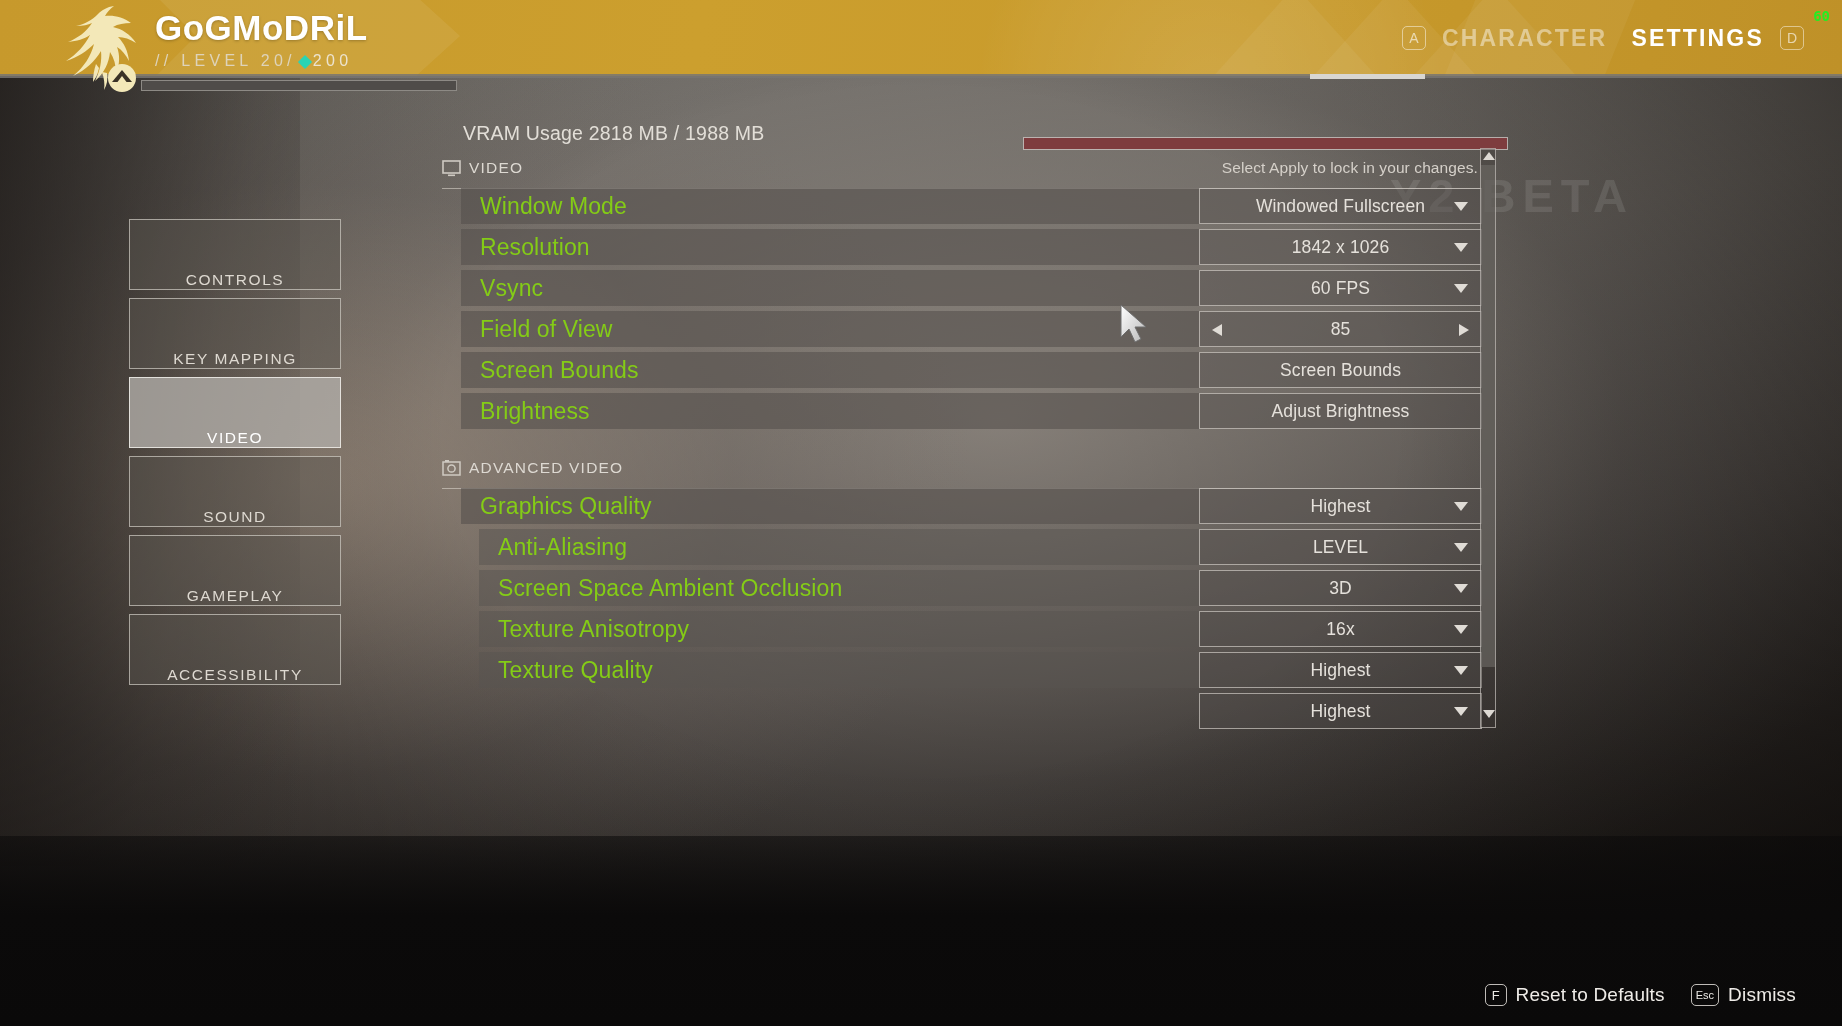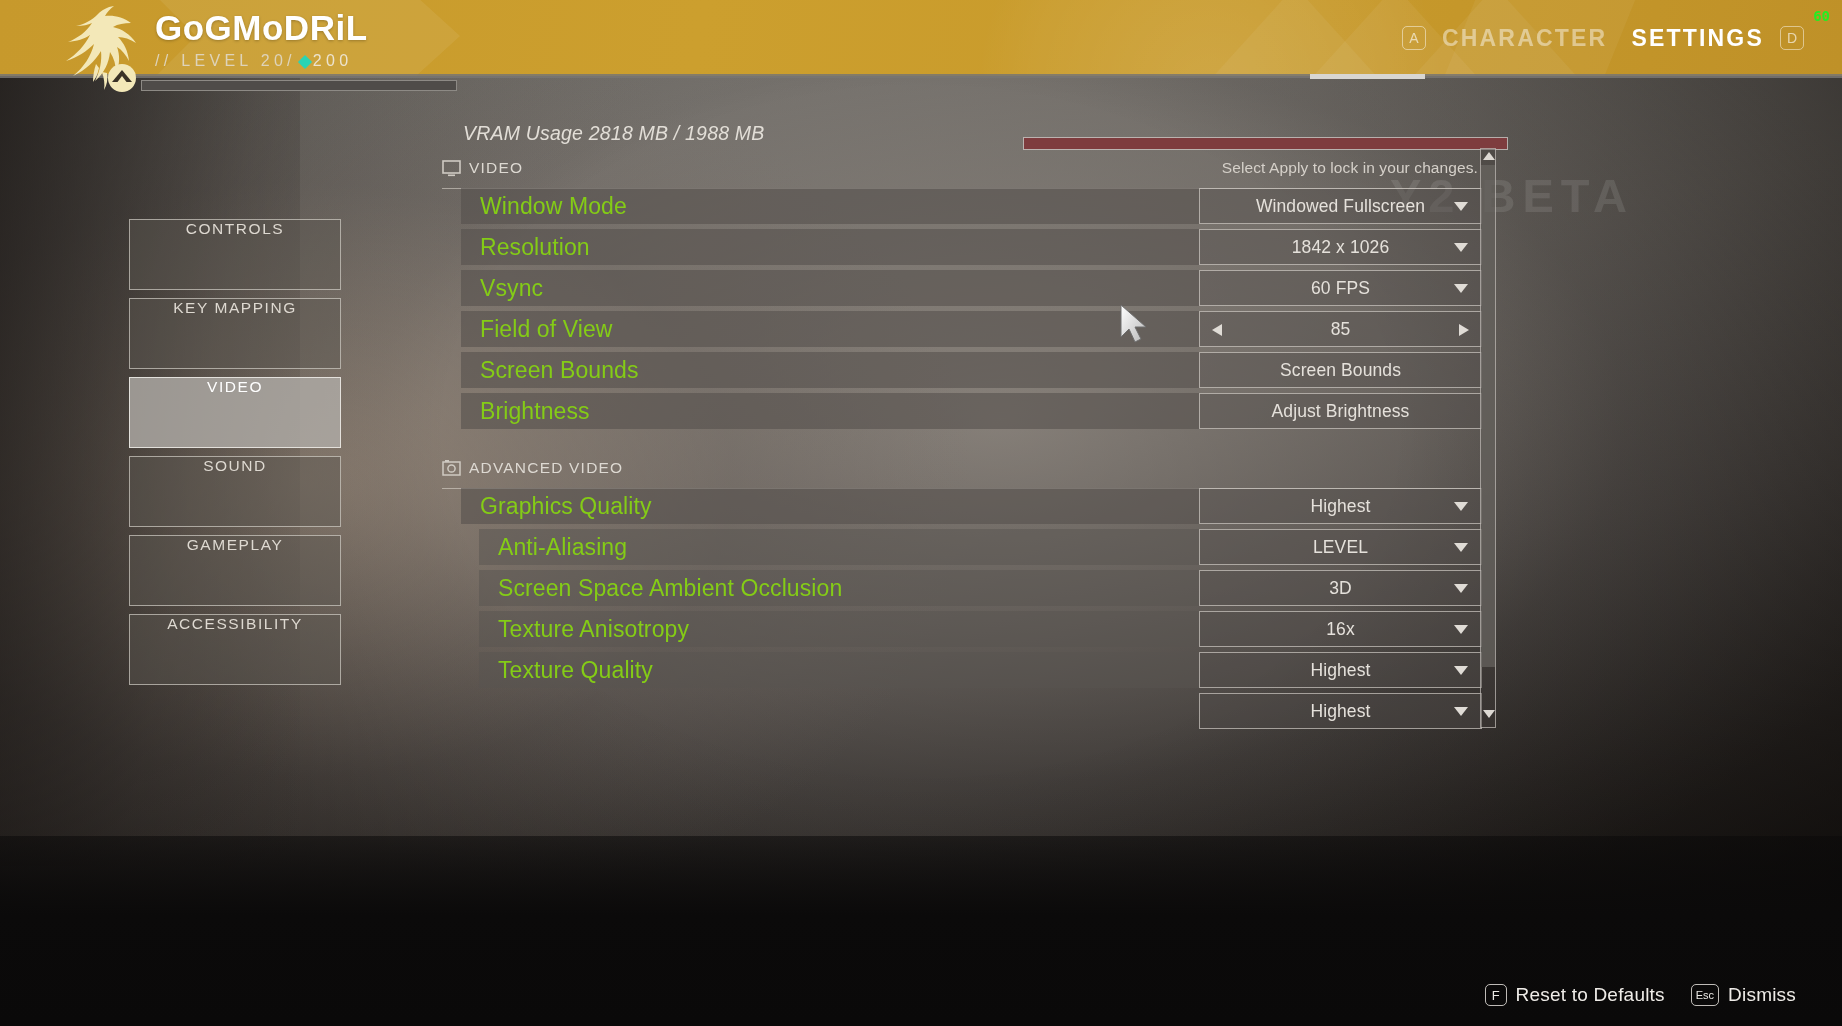--- a/index.html
+++ b/index.html
@@ -125,36 +125,36 @@
     font-size:14px; font-weight:bold; color:#22ee22;
     font-family:"DejaVu Sans Mono", monospace;
   }
 
   
   #sidebar{ position:absolute; left:129px; top:219px; width:212px; }
   .side-btn{
     width:212px; height:71px; margin-bottom:8px;
     border:1px solid rgba(226,222,214,0.62);
     background:rgba(92,86,80,0.45);
-    display:flex; align-items:flex-start; justify-content:center;
+    display:flex; align-items:flex-end; justify-content:center;
     cursor:pointer;
   }
   .side-btn .lbl{
     font-size:15.5px; letter-spacing:1.55px; color:#ded9d1;
   }
   .side-btn.selected{
     background:rgba(176,173,168,0.80);
     border-color:rgba(238,236,232,0.85);
   }
   .side-btn.selected .lbl{ color:#ffffff; }
 
   
   #panel{ position:absolute; left:420px; top:110px; width:1100px; height:620px; }
 
-  #vram-row{ position:absolute; left:43px; top:10px; width:1045px; height:34px;font-style:italic; }
+  #vram-row{ position:absolute; left:43px; top:10px; width:1045px; height:34px; }
   #vram-label{
     font-size:19.5px; color:#e2ded7; letter-spacing:0.2px;
     position:absolute; left:0; top:2px; white-space:nowrap;
   }
   #vram-bar-track{
     position:absolute; left:560px; top:17px; width:485px; height:13px;
     border:1px solid rgba(222,214,210,0.72);
     background:rgba(60,55,53,0.4);
   }
   #vram-bar-fill{

